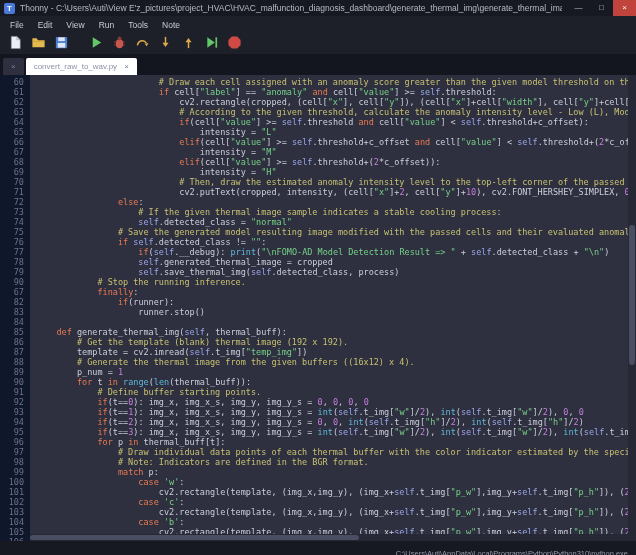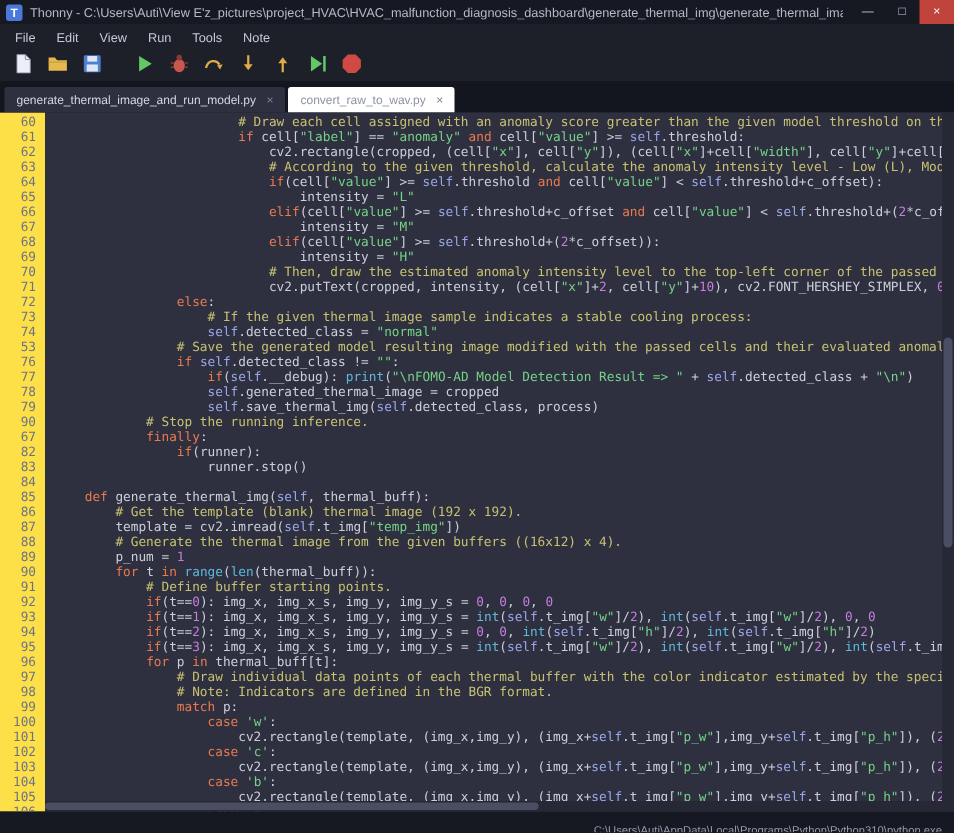--- a/index.html
+++ b/index.html
@@ -19,21 +19,21 @@
            border-bottom:1px solid #14161e}
   .tool-btn{width:20px;height:20px;display:flex;align-items:center;justify-content:center;border-radius:2px}
   .tool-btn.group-start{margin-left:12px}
   .tool-icon{display:flex}
   .tabbar{height:20px;background:#14161f;display:flex;align-items:flex-end;padding-left:3px;gap:2px}
   .tab{height:17px;display:flex;align-items:center;gap:7px;padding:0 8px;font-size:8px;
        background:#ffffff;color:#8d93a5;border-radius:2px 2px 0 0;white-space:nowrap}
   .tab.active{background:#2e3040;color:#d4d7e1}
   .tab-close{color:#7a8093;font-size:8px}
   .editor{position:relative;height:466px;background:#2e3040;display:flex;overflow:hidden}
-  .gutter{width:30px;background:#fde047;color:#6c7188;font:8.5px/10px "DejaVu Sans Mono",monospace;
+  .gutter{width:30px;background:#0f172a;color:#6c7188;font:8.5px/10px "DejaVu Sans Mono",monospace;
           text-align:right;padding:2px 6px 0 0;flex:0 0 auto}
   .gutter div{height:10px}
   .code{flex:1;font:8.5px/10px "DejaVu Sans Mono",monospace;color:#ccceda;white-space:pre;
         overflow:hidden;padding:2px 0 0 6px}
   .code-line{height:10px}
   .tok-com{color:#c8c171}
   .tok-kw{color:#e97a50}
   .tok-str{color:#76d287}
   .tok-num{color:#c77ede}
   .tok-self{color:#9aa7e8}
@@ -147,21 +147,20 @@
         <span class="tool-icon">
           <svg viewBox="0 0 16 16" width="15" height="15">
             <polygon points="5.2,1.5 10.8,1.5 14.5,5.2 14.5,10.8 10.8,14.5 5.2,14.5 1.5,10.8 1.5,5.2" fill="#cf4a44"></polygon>
           </svg>
         </span>
       </div>
     </div>
 
   <div class="tabbar">
       <div class="tab active">
-        <span>generate_thermal_image_and_run_model.py</span>
         <span class="tab-close">×</span>
       </div>
       <div class="tab">
         <span>convert_raw_to_wav.py</span>
         <span class="tab-close">×</span>
       </div>
     </div>
 
   <div class="editor">
     <div class="gutter">
@@ -173,21 +172,21 @@
         <div>65</div>
         <div>66</div>
         <div>67</div>
         <div>68</div>
         <div>69</div>
         <div>70</div>
         <div>71</div>
         <div>72</div>
         <div>73</div>
         <div>74</div>
-        <div>53</div>
+        <div>75</div>
         <div>76</div>
         <div>77</div>
         <div>78</div>
         <div>79</div>
         <div>90</div>
         <div>67</div>
         <div>82</div>
         <div>83</div>
         <div>84</div>
         <div>85</div>

